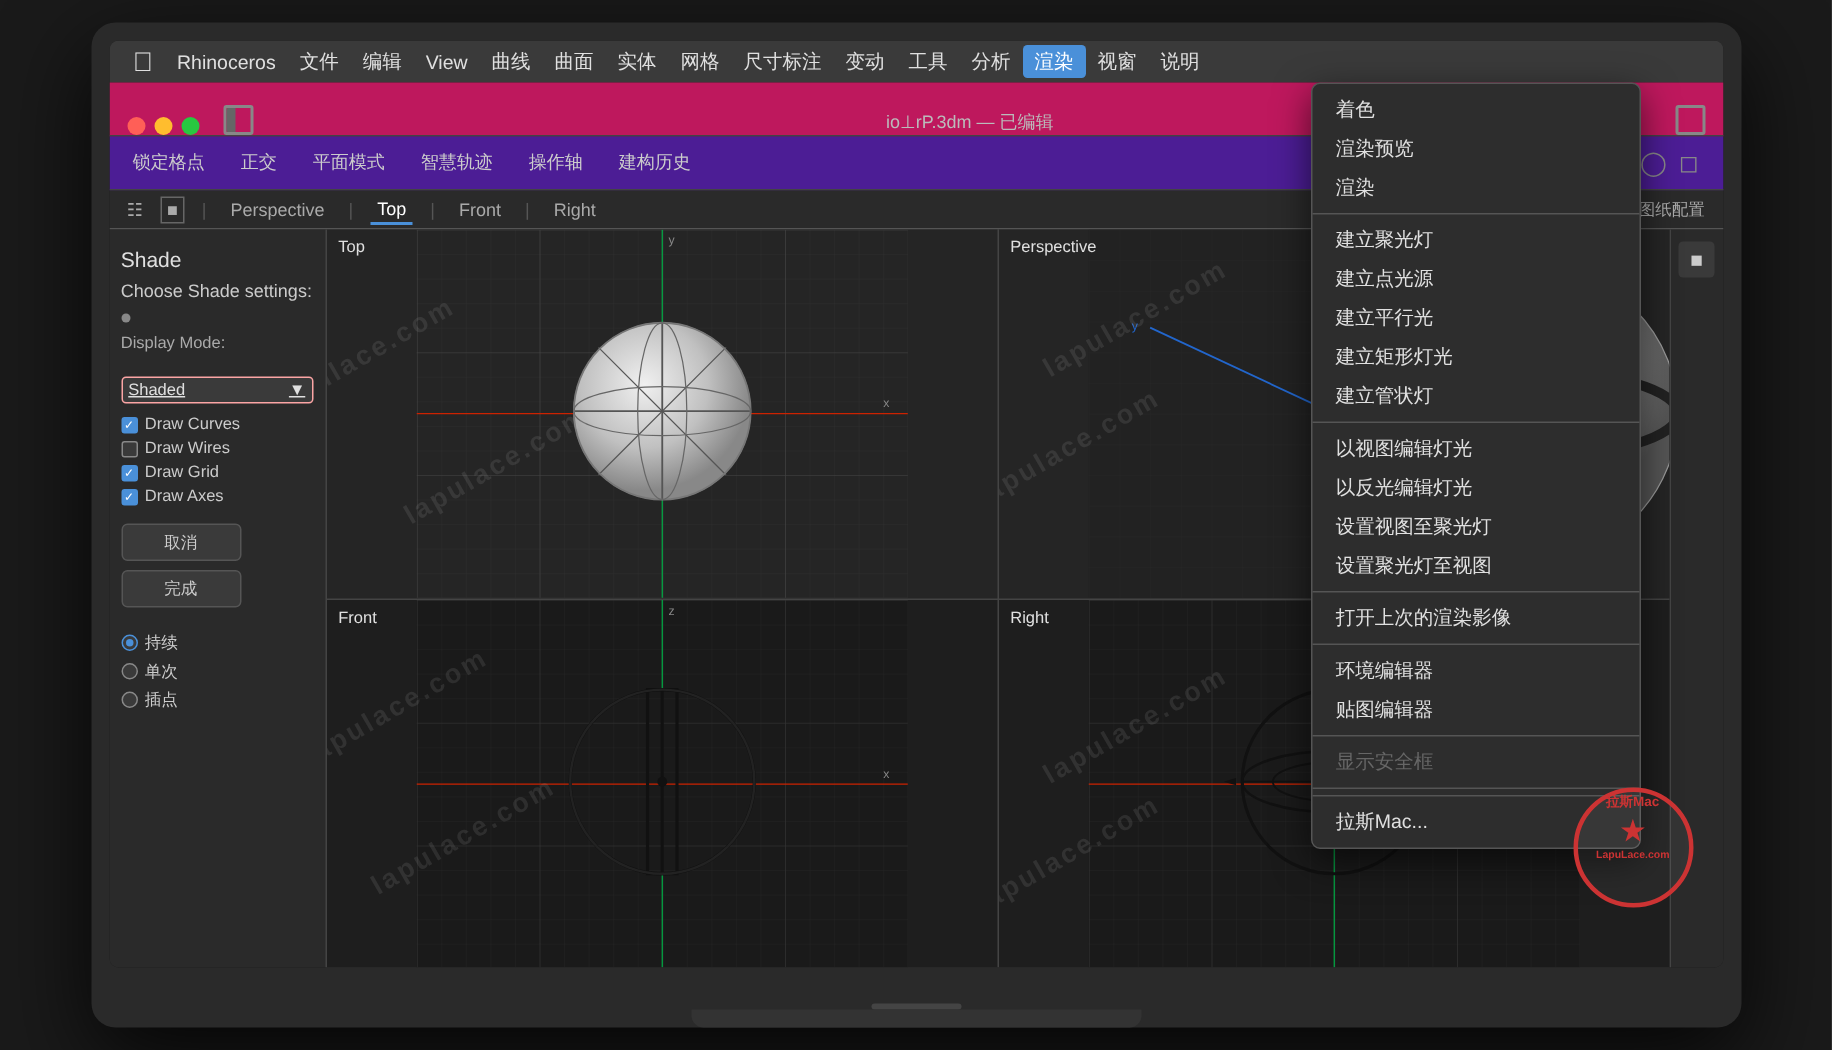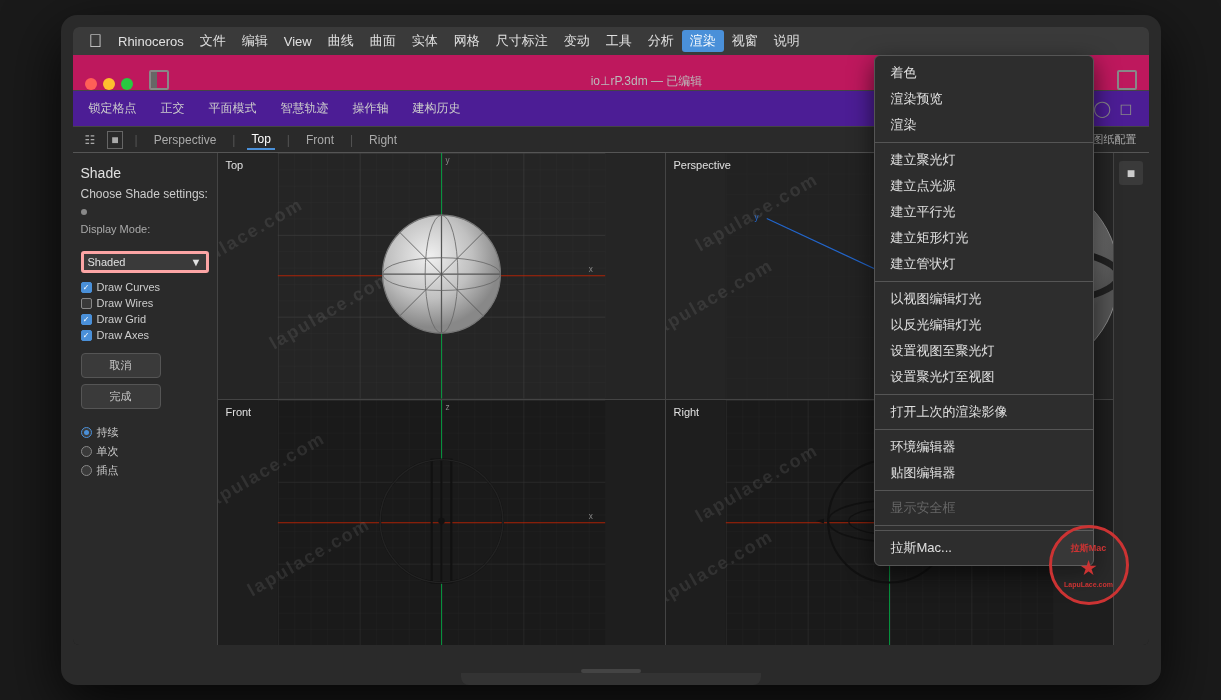--- a/index.html
+++ b/index.html
@@ -170,30 +170,31 @@
     }
 
     .panel-label {
       color: #aaa;
       margin-bottom: 16px;
       font-size: 11px;
     }
 
     .panel-dropdown {
       background: #3a3a3a;
-      border: 3px solid #fca5a5;
+      border: 1px solid #fca5a5;
       color: #e0e0e0;
       font-size: 11px;
       padding: 2px 4px;
       width: 100%;
       margin-bottom: 8px;
       border-radius: 3px;
       display: flex;
       align-items: center;
       justify-content: space-between;
+      text-decoration: underline;
     }
 
     .checkbox-row {
       display: flex;
       align-items: center;
       gap: 5px;
       margin-bottom: 4px;
       font-size: 11px;
     }
 
@@ -426,21 +427,20 @@
     
     .stamp {
       position: absolute;
       bottom: 40px;
       right: 20px;
       width: 80px;
       height: 80px;
       border: 3px solid #cc3333;
       border-radius: 50%;
       display: flex;
-      align-items: center;
       justify-content: center;
       color: #cc3333;
       font-size: 8px;
       font-weight: 700;
       text-align: center;
       z-index: 200;
       background: rgba(255,255,255,0.05);
     }
 
     .stamp-inner {

